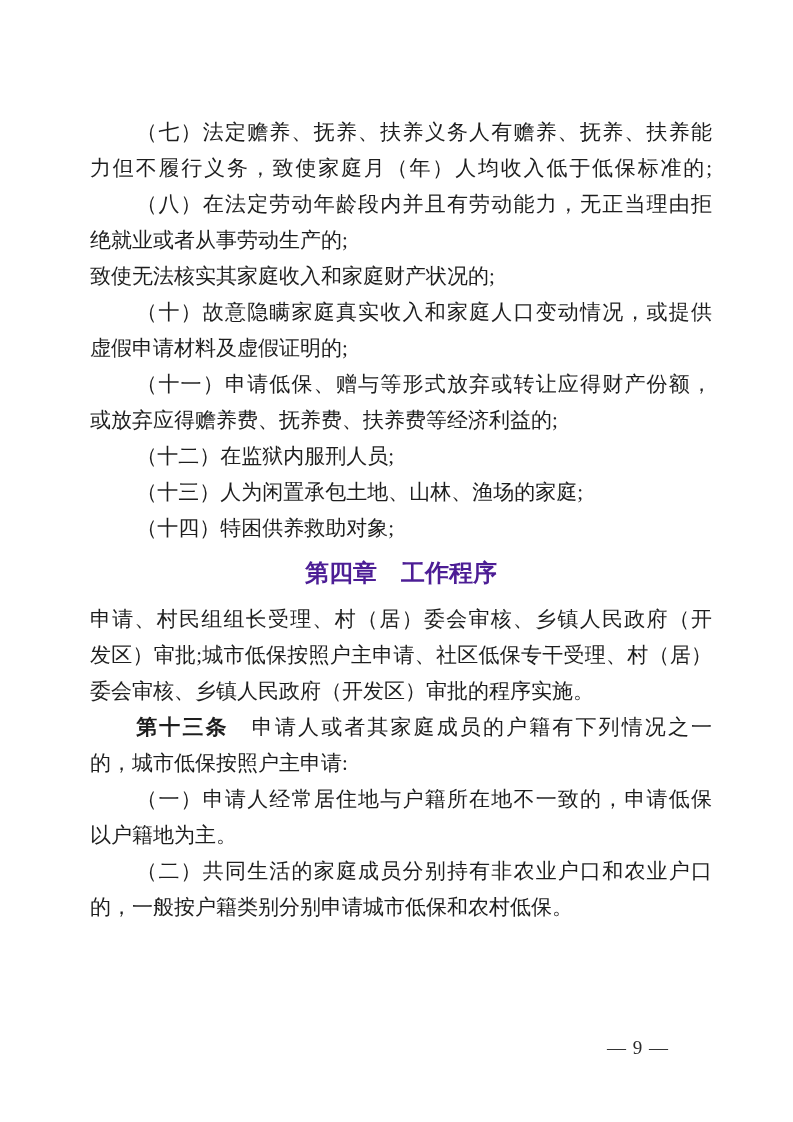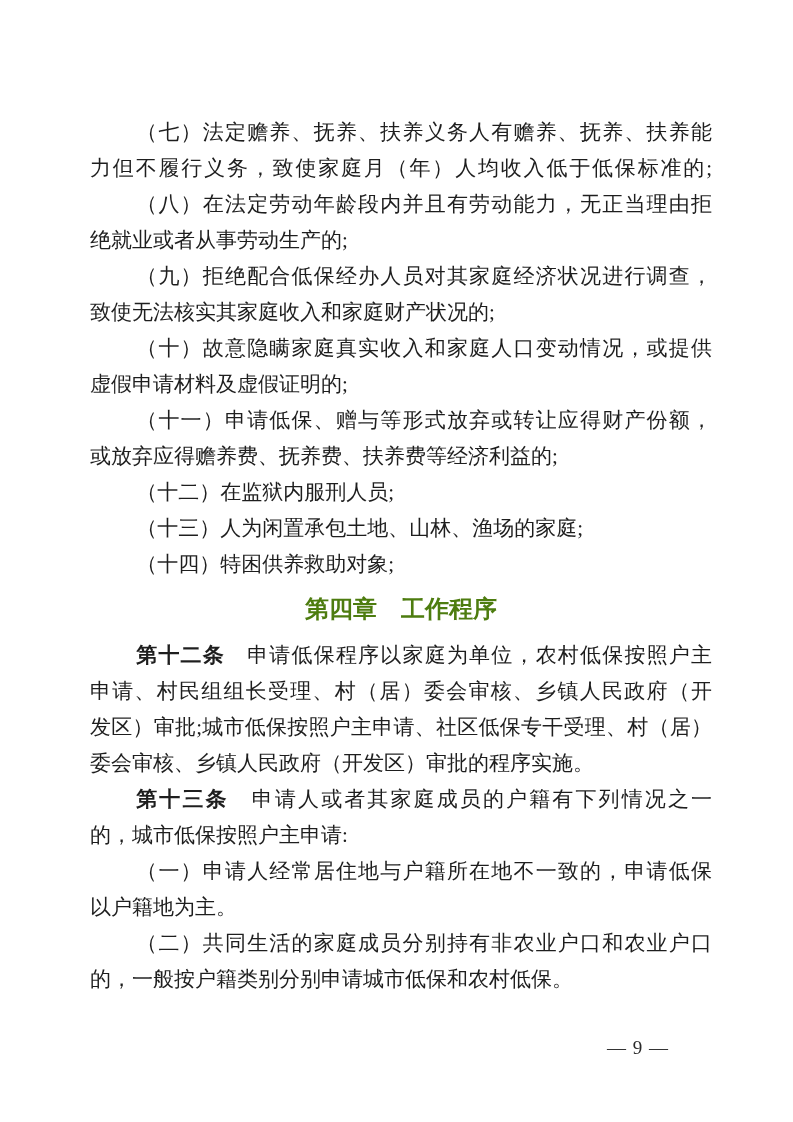--- a/index.html
+++ b/index.html
@@ -42,21 +42,21 @@
     font-weight: bold;
   }
   .heading {
     font-family: "Liberation Sans", "DejaVu Sans", sans-serif;
     font-weight: bold;
     font-size: 24px;
     line-height: 36px;
     height: 36px;
     text-align: center;
     margin: 9px 0 10px 0;
-    color: #4d7c0f;
+    color: #4c1d95;
   }
   .page-number {
     position: absolute;
     top: 1034px;
     left: 598px;
     width: 80px;
     font-size: 19px;
     line-height: 28px;
     text-align: center;
     letter-spacing: 1px;
@@ -66,31 +66,29 @@
 </style>
 </head>
 <body>
 
 <div class="page">
   <div class="text-block" id="document-body">
       <div class="line indent justify">（七）法定赡养、抚养、扶养义务人有赡养、抚养、扶养能</div>
       <div class="line justify">力但不履行义务，致使家庭月（年）人均收入低于低保标准的;</div>
       <div class="line indent justify">（八）在法定劳动年龄段内并且有劳动能力，无正当理由拒</div>
       <div class="line">绝就业或者从事劳动生产的;</div>
-      <div class="line indent justify">（九）拒绝配合低保经办人员对其家庭经济状况进行调查，</div>
       <div class="line">致使无法核实其家庭收入和家庭财产状况的;</div>
       <div class="line indent justify">（十）故意隐瞒家庭真实收入和家庭人口变动情况，或提供</div>
       <div class="line">虚假申请材料及虚假证明的;</div>
       <div class="line indent justify">（十一）申请低保、赠与等形式放弃或转让应得财产份额，</div>
       <div class="line">或放弃应得赡养费、抚养费、扶养费等经济利益的;</div>
       <div class="line indent">（十二）在监狱内服刑人员;</div>
       <div class="line indent">（十三）人为闲置承包土地、山林、渔场的家庭;</div>
       <div class="line indent">（十四）特困供养救助对象;</div>
       <div class="heading">第四章　工作程序</div>
-      <div class="line indent justify"><b>第十二条</b>　申请低保程序以家庭为单位，农村低保按照户主</div>
       <div class="line justify">申请、村民组组长受理、村（居）委会审核、乡镇人民政府（开</div>
       <div class="line justify">发区）审批;城市低保按照户主申请、社区低保专干受理、村（居）</div>
       <div class="line">委会审核、乡镇人民政府（开发区）审批的程序实施。</div>
       <div class="line indent justify"><b>第十三条</b>　申请人或者其家庭成员的户籍有下列情况之一</div>
       <div class="line">的，城市低保按照户主申请:</div>
       <div class="line indent justify">（一）申请人经常居住地与户籍所在地不一致的，申请低保</div>
       <div class="line">以户籍地为主。</div>
       <div class="line indent justify">（二）共同生活的家庭成员分别持有非农业户口和农业户口</div>
       <div class="line">的，一般按户籍类别分别申请城市低保和农村低保。</div>
     </div>

